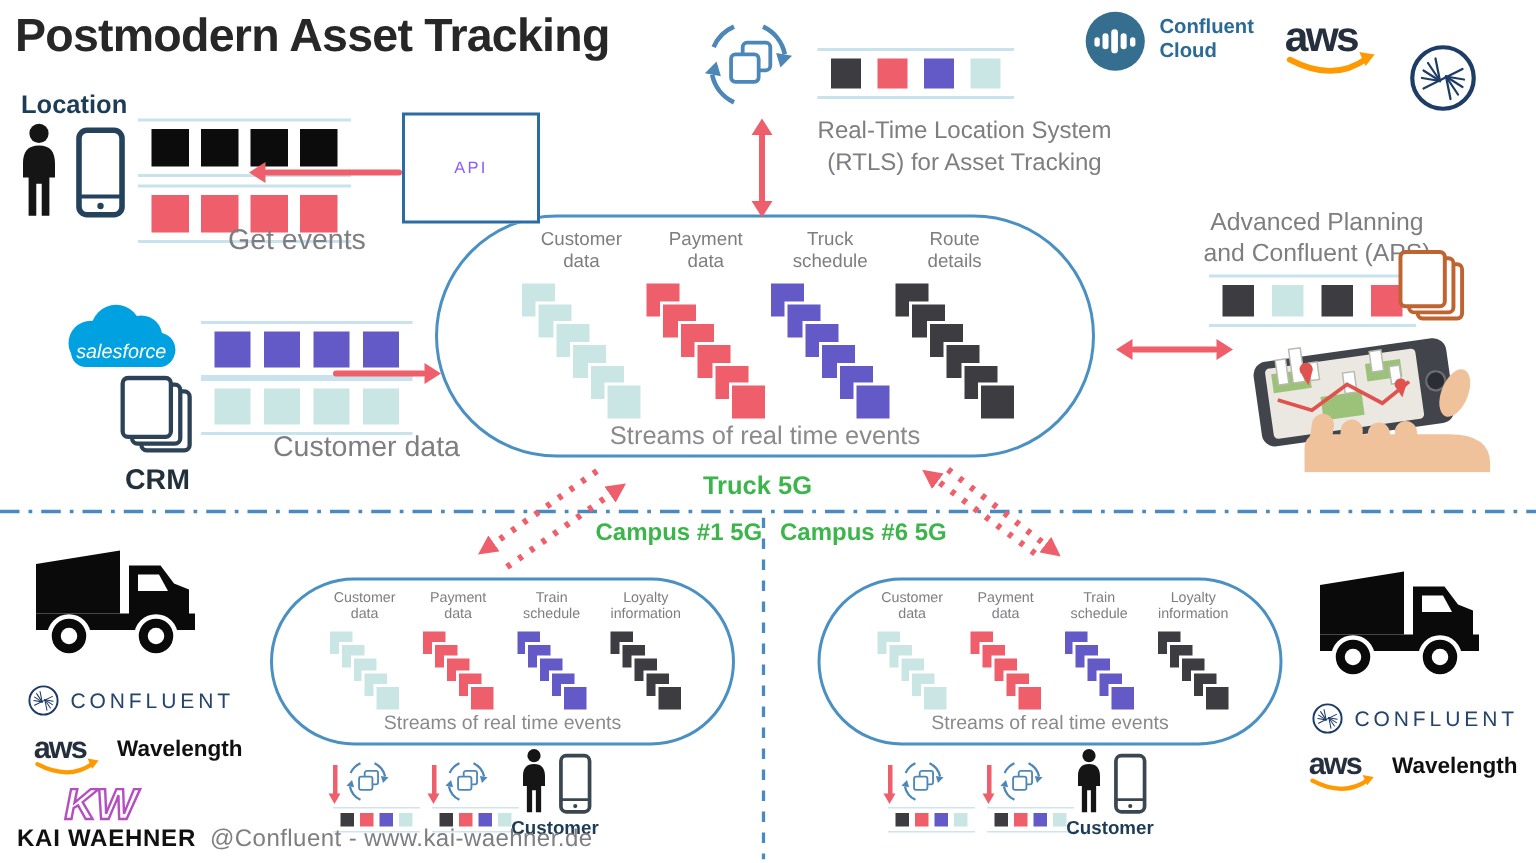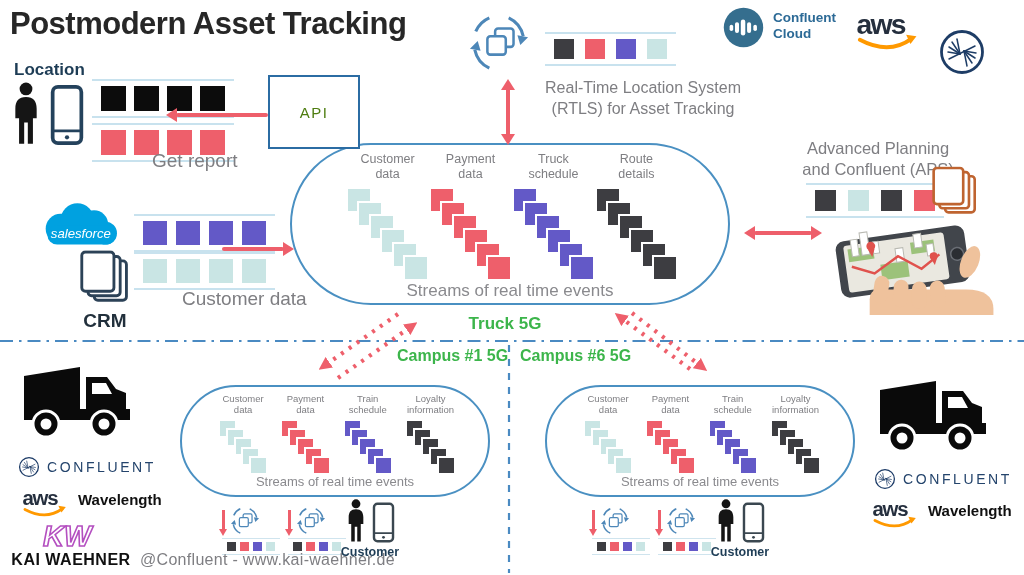--- a/index.html
+++ b/index.html
@@ -9,21 +9,21 @@
   .pre{white-space:pre-line}
   .gray{color:#7e7e82}
   .navy{color:#1d3c55}
   .green{color:#3cb54b;font-weight:bold}
   .bold{font-weight:bold}
   .center{text-align:center}
 
   .title{font-size:31px;font-weight:800;color:#272727;letter-spacing:-.5px}
 
   .api-box{border:2.5px solid #2b6ca3;background:#fff;display:flex;align-items:center;justify-content:center;
-           font-size:15px;letter-spacing:1.5px;color:#4d7c0f}
+           font-size:11px;letter-spacing:1.5px;color:#8b5cf6}
 
   .stadium{position:absolute;border:2.5px solid #4a90c2;background:#fff;border-radius:999px;
            display:flex;flex-direction:column;box-sizing:border-box}
   .stadium-cols{display:flex;justify-content:space-between;flex:1}
   .scol{display:flex;flex-direction:column;align-items:center}
   .scol-h{text-align:center;color:#7e7e82;line-height:1.2}
   .caption{text-align:center;color:#8a8a8e}
 
   .sq-row{display:inline-flex;align-items:center;box-sizing:border-box;
           border-top:2px solid #c8e2ee;border-bottom:2px solid #c8e2ee;padding:5px 9px;background:#fff}
@@ -200,21 +200,21 @@
       <span style="width: 25px; height: 25px; background: rgb(12, 12, 12); display: inline-block; flex: 0 0 auto;"></span>
       <span style="width: 25px; height: 25px; background: rgb(12, 12, 12); display: inline-block; flex: 0 0 auto;"></span>
     </div>
   <div class="abs sq-row" style="left: 92px; top: 123px; gap: 8px;">
       <span style="width: 25px; height: 25px; background: rgb(238, 95, 107); display: inline-block; flex: 0 0 auto;"></span>
       <span style="width: 25px; height: 25px; background: rgb(238, 95, 107); display: inline-block; flex: 0 0 auto;"></span>
       <span style="width: 25px; height: 25px; background: rgb(238, 95, 107); display: inline-block; flex: 0 0 auto;"></span>
       <span style="width: 25px; height: 25px; background: rgb(238, 95, 107); display: inline-block; flex: 0 0 auto;"></span>
     </div>
   <div class="harrow head-left" style="left:176px;top:113px;width:92px"></div>
-  <div class="abs gray" style="left:152px;top:150px;font-size:19px">Get report</div>
+  <div class="abs gray" style="left:152px;top:150px;font-size:19px">Get events</div>
 
   <div class="stadium" style="left:290px;top:143px;width:440px;height:162px">
     <div class="stadium-cols" style="padding:7px 52px 0 56px">
       <div class="scol">
         <div class="scol-h pre" style="font-size:12.5px">Customer
 data</div>
         <div class="cascade" style="margin-top: 7px; width: 79.2px; height: 90.2px;">
             <span style="position: absolute; left: 0px; top: 0px; width: 22px; height: 22px; background: rgb(201, 229, 228); box-shadow: rgb(255, 255, 255) 0px 0px 0px 2px;"></span>
             <span style="position: absolute; left: 11.44px; top: 13.64px; width: 22px; height: 22px; background: rgb(201, 229, 228); box-shadow: rgb(255, 255, 255) 0px 0px 0px 2px;"></span>
             <span style="position: absolute; left: 22.88px; top: 27.28px; width: 22px; height: 22px; background: rgb(201, 229, 228); box-shadow: rgb(255, 255, 255) 0px 0px 0px 2px;"></span>

